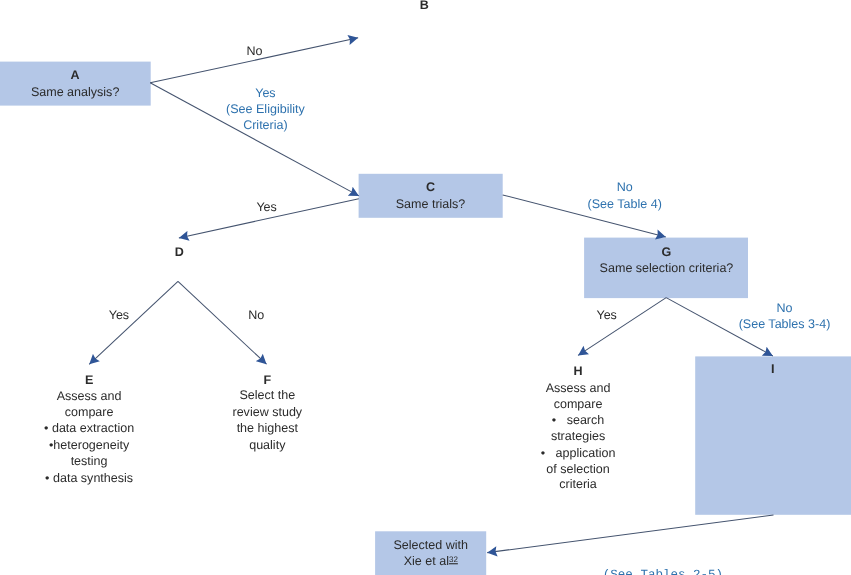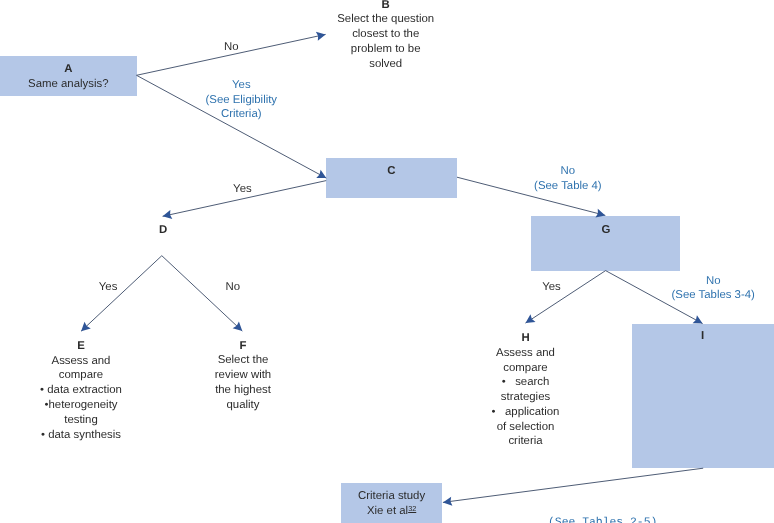--- a/index.html
+++ b/index.html
@@ -47,73 +47,71 @@
     </g>
   </svg>
 
   <div class="txt" style="left:-0.2px;top:61.9px;width:137px;">
       <span class="ltr">A</span>
       <span>Same analysis?</span>
     </div>
 
   <div class="txt" style="left:320.7px;top:-2.5px;width:130px;">
       <span class="ltr">B</span>
-      <span>Select the question
-closest to the
-problem to be
-solved</span>
     </div>
 
   <div class="txt" style="left:325.9px;top:164.2px;width:131px;">
       <span class="ltr">C</span>
+      <span>Same trials?</span>
     </div>
 
   <div class="txt" style="left:108.0px;top:222.5px;width:110px;">
       <span class="ltr">D</span>
     </div>
 
   <div class="txt" style="left:16.0px;top:338.9px;width:130px;">
       <span class="ltr">E</span>
       <span>Assess and
 compare
 • data extraction
 •heterogeneity
 testing
 • data synthesis</span>
     </div>
 
   <div class="txt" style="left:188.0px;top:338.6px;width:110px;">
       <span class="ltr">F</span>
       <span>Select the
-review with
+review study
 the highest
 quality</span>
     </div>
 
   <div class="txt" style="left:531.4px;top:222.6px;width:149px;">
       <span class="ltr">G</span>
+      <span>Same selection criteria?</span>
     </div>
 
   <div class="txt" style="left:470.5px;top:331.0px;width:110px;">
       <span class="ltr">H</span>
       <span>Assess and
 compare
 •   search
 strategies
 •   application
 of selection
 criteria</span>
     </div>
 
   <div class="txt" style="left:630.1px;top:328.8px;width:145px;font-size:11.5px;line-height:14.78px;">
       <span class="ltr">I</span>
     </div>
 
   <div class="txt" style="left:336.6px;top:489.2px;width:110px;">
-      <span>Criteria study</span>
+      <span>Selected with</span>
       <span><span>Xie et al</span><sup>32</sup></span>
     </div>
 
   <div class="txt" style="left:191.3px;top:39.8px;width:80px;">
       <span>No</span>
     </div>
   <div class="txt blue" style="left:186.3px;top:77.8px;width:110px;">
       <span>Yes
 (See Eligibility
 Criteria)</span>

